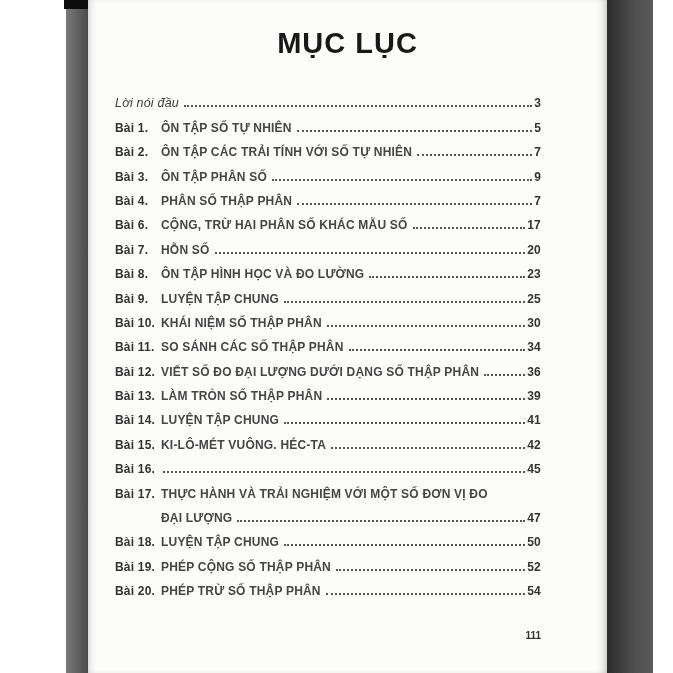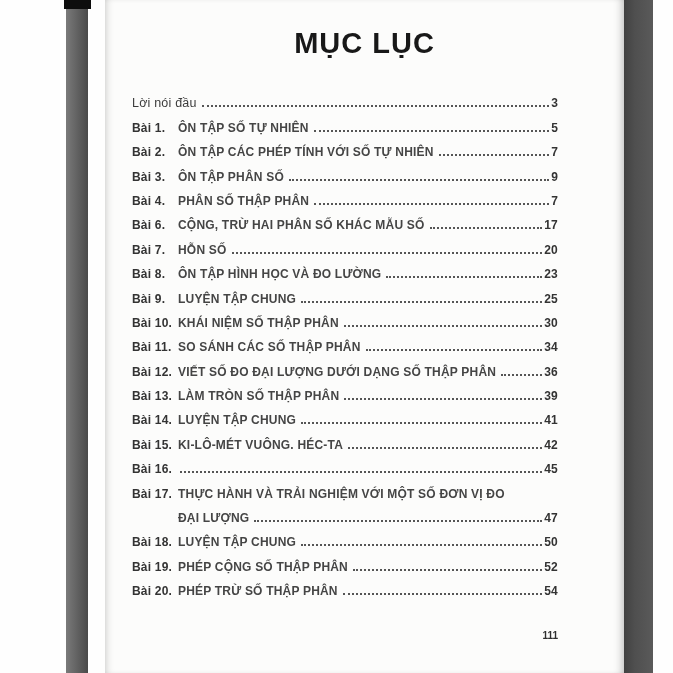--- a/index.html
+++ b/index.html
@@ -32,21 +32,21 @@
   }
   .right-spine {
     position: absolute;
     left: 607px; top: 0;
     width: 46px; height: 673px;
     background: linear-gradient(90deg, #2b2b2b, #4f4f4f 60%, #5a5a5a);
   }
   
   .page {
     position: absolute;
-    left: 105px; top: 0;
+    left: 88px; top: 0;
     width: 519px; height: 673px;
     background: #fcfcfb;
     box-shadow: inset 6px 0 8px -6px rgba(0,0,0,.25), inset -8px 0 10px -7px rgba(0,0,0,.3);
   }
   .page-title {
     margin-top: 27px;
     text-align: center;
     font-size: 29px;
     font-weight: bold;
     letter-spacing: 1px;
@@ -80,20 +80,21 @@
     min-width: 6px;
     border-bottom: 2px dotted #555555;
     margin: 0 2px 3px 2px;
   }
   .toc-page {
     flex: none;
     color: #333333;
   }
   .toc-row.intro .toc-title {
     font-weight: normal;
+    font-style: italic;
     font-size: 12.5px;
     color: #3c3c3c;
     margin-top: 16px;
   }
   .footer-page-number {
     position: absolute;
     right: 66px;
     bottom: 32px;
     font-size: 10px;
     font-weight: bold;
@@ -119,21 +120,21 @@
     <span class="toc-page">3</span>
   </div>
         <div class="toc-row">
     <span class="toc-label">Bài 1.</span>
     <span class="toc-title">ÔN TẬP SỐ TỰ NHIÊN</span>
     <span class="toc-dots"></span>
     <span class="toc-page">5</span>
   </div>
         <div class="toc-row">
     <span class="toc-label">Bài 2.</span>
-    <span class="toc-title">ÔN TẬP CÁC PHÉP TÍNH VỚI SỐ TỰ NHIÊN</span>
+    <span class="toc-title">ÔN TẬP CÁC TRẢI TÍNH VỚI SỐ TỰ NHIÊN</span>
     <span class="toc-dots"></span>
     <span class="toc-page">7</span>
   </div>
         <div class="toc-row">
     <span class="toc-label">Bài 3.</span>
     <span class="toc-title">ÔN TẬP PHÂN SỐ</span>
     <span class="toc-dots"></span>
     <span class="toc-page">9</span>
   </div>
         <div class="toc-row">

